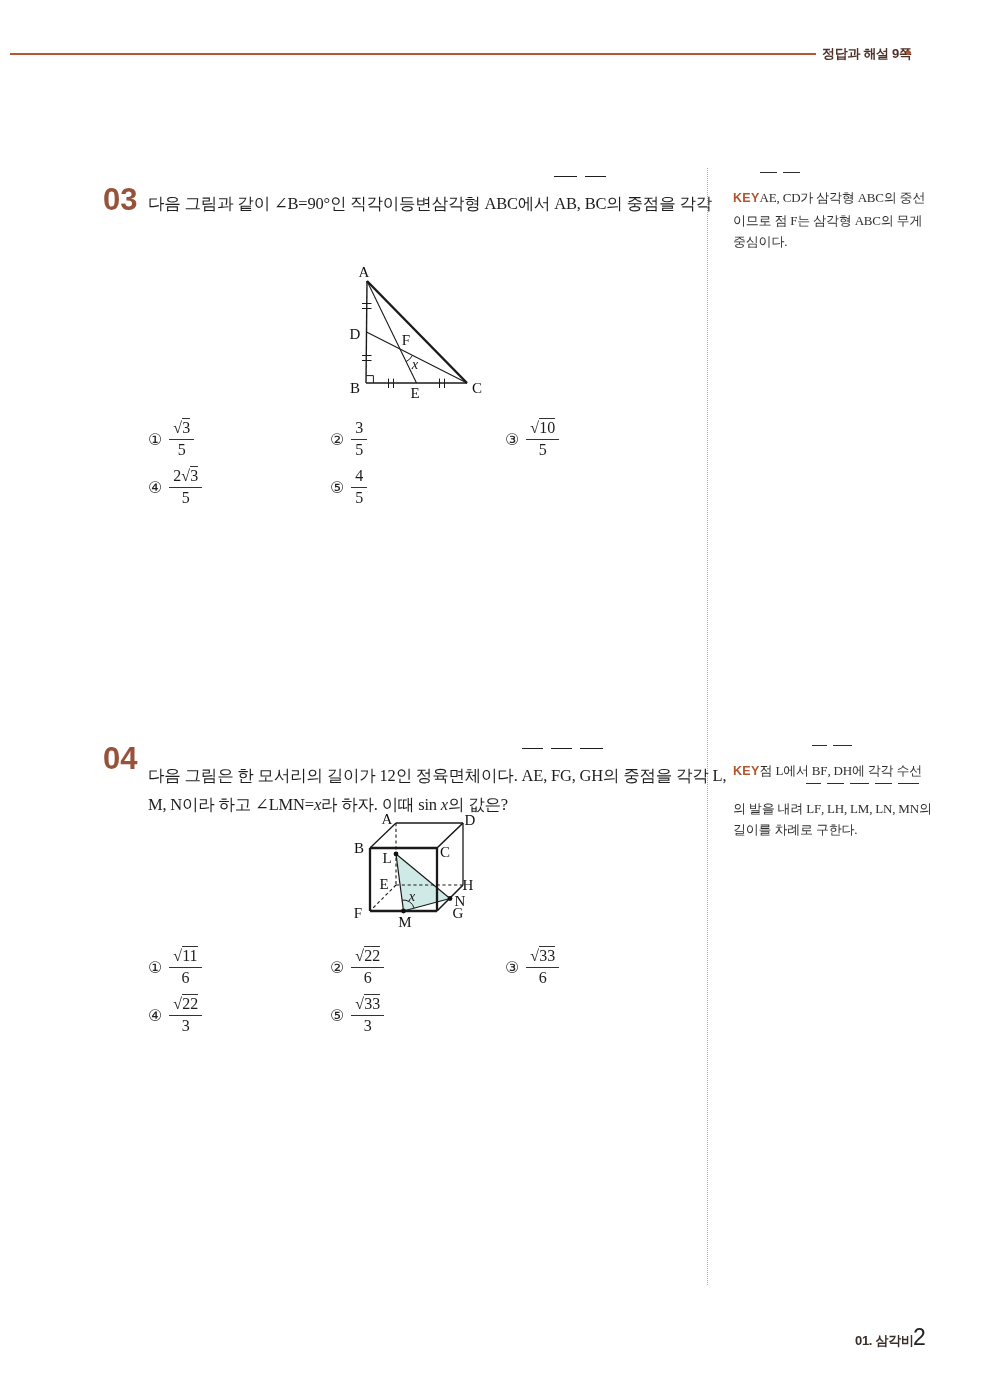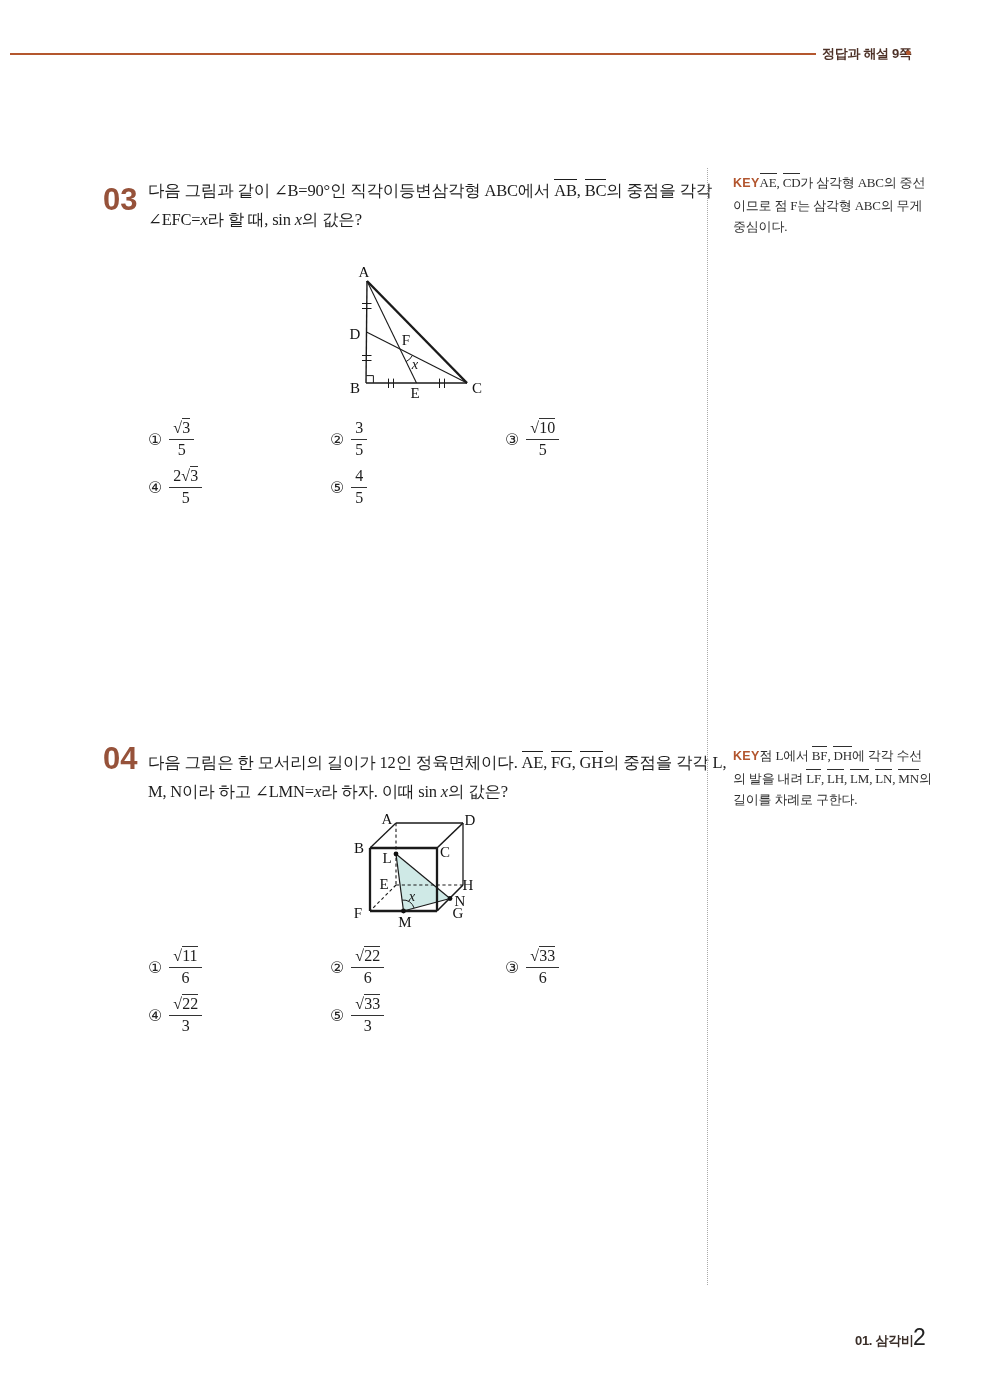--- a/index.html
+++ b/index.html
@@ -9,21 +9,21 @@
   .header-line{position:absolute;left:10px;top:53px;width:806px;height:2px;background:#b4572e;}
   .header-label{position:absolute;left:822px;top:45px;font-family:"Liberation Sans","DejaVu Sans",sans-serif;
         font-size:13px;font-weight:bold;color:#4d3127;letter-spacing:-0.3px;}
   .header-dot{position:absolute;left:905px;top:46px;font-size:11px;color:#b4572e;}
   
   .prob-num{position:absolute;left:103px;font-family:"Liberation Sans","DejaVu Sans",sans-serif;
         font-size:31px;font-weight:bold;color:#96523a;letter-spacing:0px;line-height:1;}
   
   .prob-text{position:absolute;left:148px;width:560px;font-size:16.5px;line-height:29px;color:#1d1d1d;letter-spacing:-0.2px;}
   .tline{white-space:nowrap;}
-  .ov{display:inline-block;border-top:1.2px solid #1d1d1d;line-height:1.05;padding-top:2px;}
+  .ov{display:inline-block;border-top:1.2px solid #1d1d1d;line-height:1.05;padding-top:18px;}
   .it{font-style:italic;}
   
   .key-note{position:absolute;left:733px;width:200px;font-size:13px;line-height:21.5px;color:#2e2e2e;letter-spacing:-0.2px;}
   .key-note .ov{border-top:1px solid #2e2e2e;}
   .key-word{color:#b2552e;font-weight:bold;font-family:"Liberation Sans","DejaVu Sans",sans-serif;
         font-size:12.5px;letter-spacing:0.3px;margin-right:0;}
   
   .choices{position:absolute;left:148px;}
   .choice-row{display:flex;height:48px;align-items:center;}
   .choice{display:flex;align-items:center;}
@@ -52,21 +52,20 @@
 
 <div class="page">
 
   <div class="header-line"></div>
   <span class="header-label">정답과 해설 9쪽</span>
   <span class="header-dot">●</span>
 
   <div class="prob-num" style="top:184px;">03</div>
   <div class="prob-text" style="top:176px;">
     <div class="tline"><span>다음 그림과 같이 ∠B=90°인 직각이등변삼각형 ABC에서 </span><span class="ov">AB</span><span>, </span><span class="ov">BC</span><span>의 중점을 각각</span></div>
-    <div class="tline"><span>∠EFC=</span><span class="it">x</span><span>라 할 때, sin </span><span class="it">x</span><span>의 값은?</span></div>
   </div>
 
   <svg class="diagram" style="left:326px;top:258px;" width="170" height="148" viewBox="326 258 170 148">
     <g stroke="#1a1a1a" fill="none">
       <line x1="367" y1="281" x2="366" y2="383" stroke-width="1.4"></line>
       <line x1="366" y1="383" x2="467" y2="383" stroke-width="1.4"></line>
       <line x1="367" y1="281" x2="467" y2="383" stroke-width="2.4"></line>
       <line x1="367" y1="281" x2="416.5" y2="383" stroke-width="1.1"></line>
       <line x1="366.5" y1="332" x2="467" y2="383" stroke-width="1.1"></line>
 

